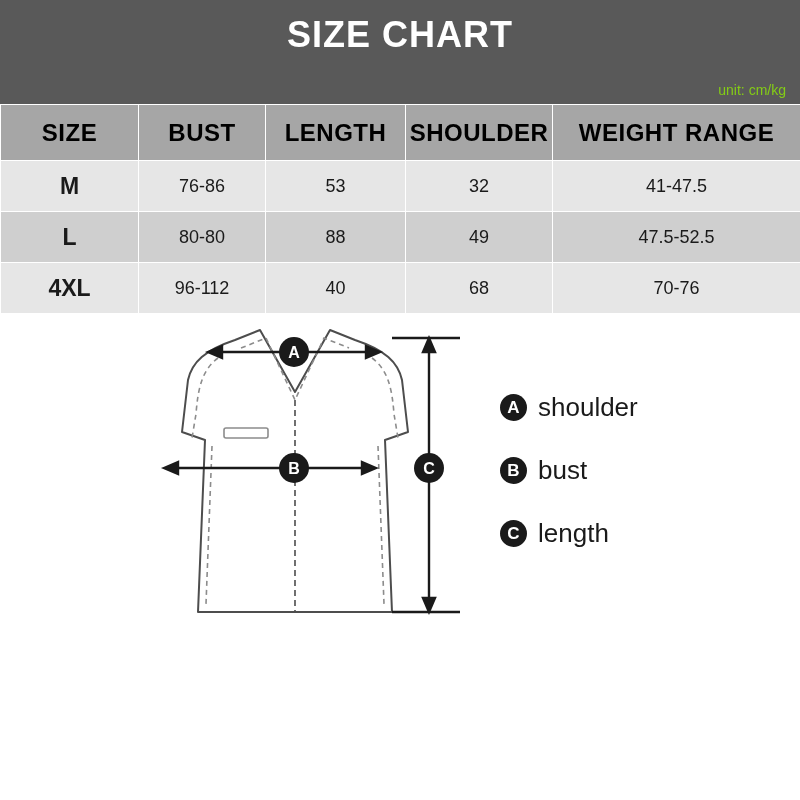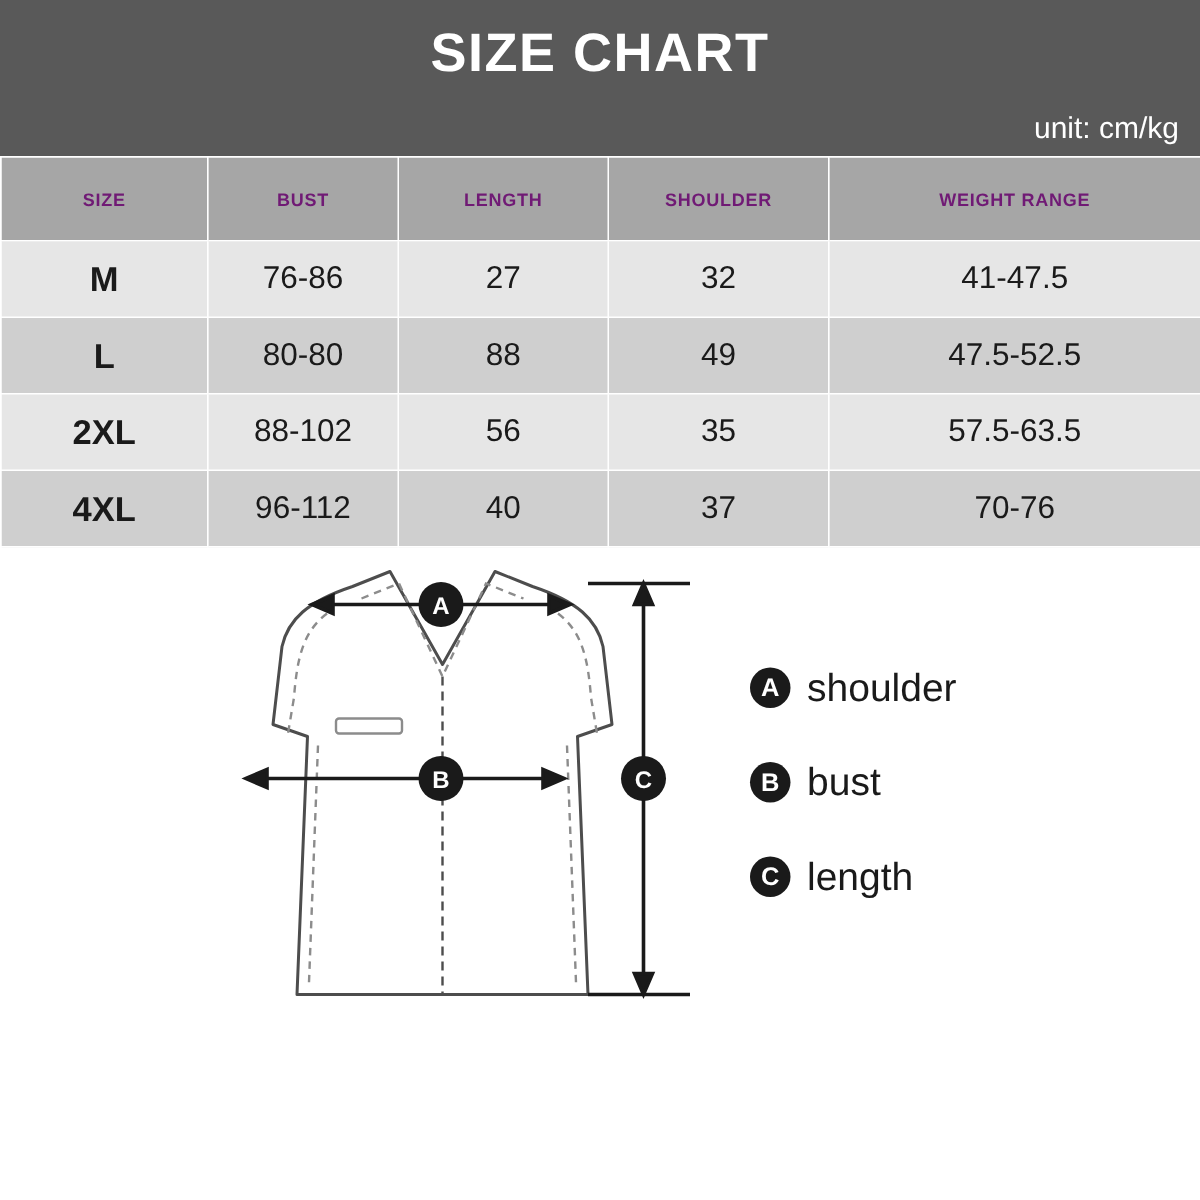--- a/index.html
+++ b/index.html
@@ -34,45 +34,45 @@
     text-align: center;
     color: #ffffff;
     font-size: 36px;
     font-weight: bold;
     letter-spacing: 1px;
   }
   .header-unit {
     position: absolute;
     right: 14px;
     bottom: 6px;
-    color: #ffffff;
-    font-size: 20px;
+    color: #84cc16;
+    font-size: 14px;
   }
 
   
   table.size-table {
     border-collapse: collapse;
     width: 800px;
     table-layout: fixed;
   }
   table.size-table th,
   table.size-table td {
     border: 1px solid #ffffff;
     text-align: center;
-    font-size: 21px;
+    font-size: 18px;
     color: #1a1a1a;
     height: 50px;
     padding: 0;
     font-weight: normal;
   }
   table.size-table thead th {
     background: #a6a6a6;
-    color: #701a75;
-    font-weight: bold;
-    font-size: 12px;
+    color: #000000;
+    font-weight: bold;
+    font-size: 24px;
     height: 55px;
     letter-spacing: 0.5px;
   }
   table.size-table tbody tr:nth-child(odd) td {
     background: #e6e6e6;
   }
   table.size-table tbody tr:nth-child(even) td {
     background: #cfcfcf;
   }
   table.size-table tbody td.size-cell {
@@ -150,43 +150,36 @@
         <th>BUST</th>
         <th>LENGTH</th>
         <th>SHOULDER</th>
         <th>WEIGHT RANGE</th>
       </tr>
     </thead>
     <tbody>
       <tr>
         <td class="size-cell">M</td>
         <td>76-86</td>
-        <td>27</td>
+        <td>53</td>
         <td>32</td>
         <td>41-47.5</td>
       </tr>
       <tr>
         <td class="size-cell">L</td>
         <td>80-80</td>
         <td>88</td>
         <td>49</td>
         <td>47.5-52.5</td>
       </tr>
       <tr>
-        <td class="size-cell">2XL</td>
-        <td>88-102</td>
-        <td>56</td>
-        <td>35</td>
-        <td>57.5-63.5</td>
-      </tr>
-      <tr>
         <td class="size-cell">4XL</td>
         <td>96-112</td>
         <td>40</td>
-        <td>37</td>
+        <td>68</td>
         <td>70-76</td>
       </tr>
     </tbody>
   </table>
 
   <div class="illustration">
 
     <svg class="vest-svg" width="330" height="310" viewBox="0 0 330 310">
 
       <g fill="#ffffff" stroke="#4d4d4d" stroke-width="2" stroke-linejoin="round">

